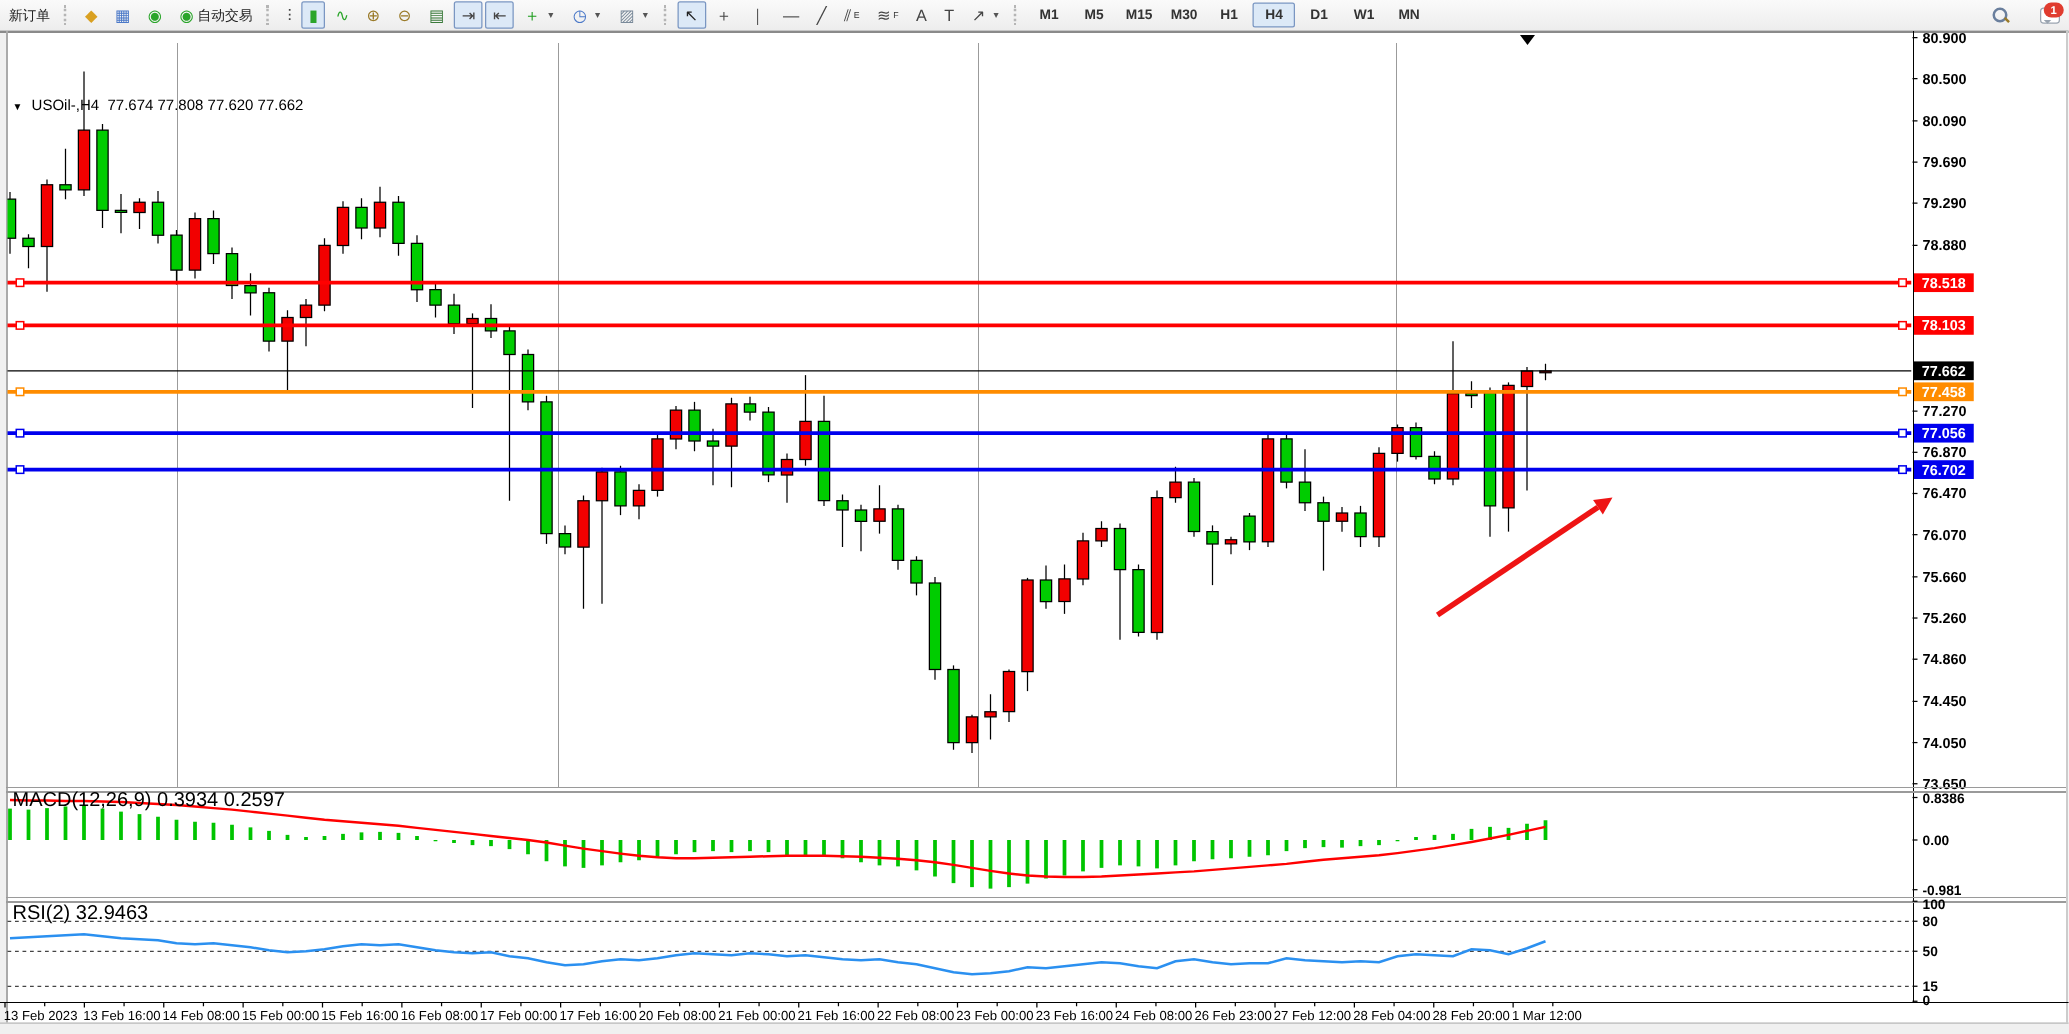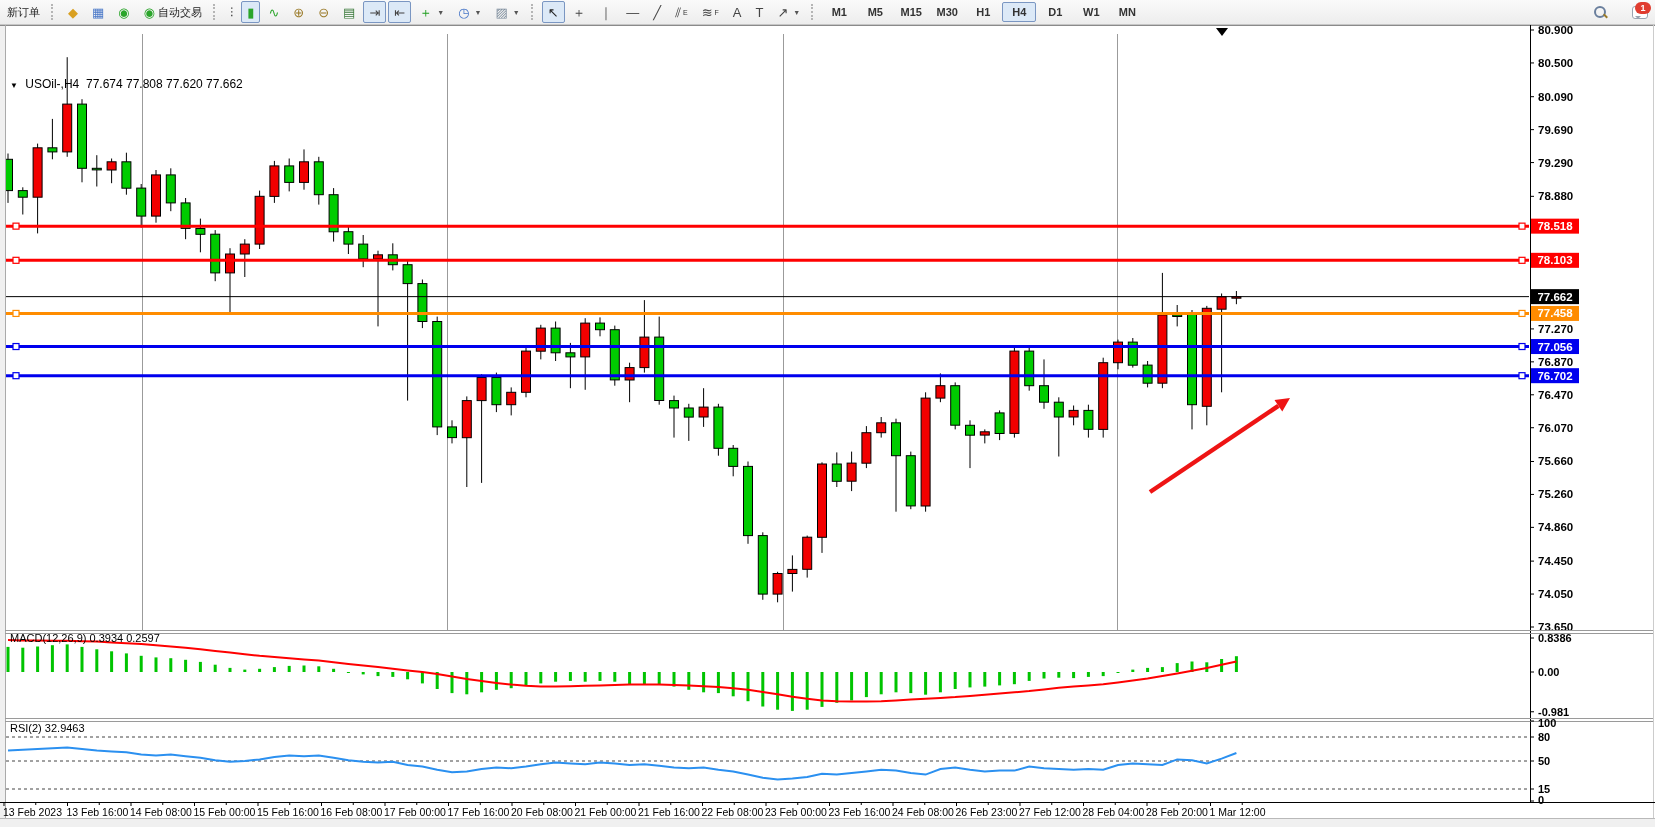--- a/index.html
+++ b/index.html
@@ -24,21 +24,21 @@
   .mag::before{content:"";position:absolute;left:0;top:0;width:8px;height:8px;border:2px solid #6a7f9d;border-radius:50%;}
   .mag::after{content:"";position:absolute;left:9px;top:9px;width:5px;height:2px;background:#9a7a28;transform:rotate(45deg);}
   .bubble{position:relative;width:14px;height:11px;border:1.5px solid #9aa4b0;border-radius:3px;background:#fff;}
   .bubble::after{content:"";position:absolute;left:2px;bottom:-4px;border:3px solid transparent;border-top-color:#9aa4b0;}
   .badge{position:absolute;right:4px;top:2px;min-width:12px;height:12px;border-radius:7px;background:#e03c2f;
     color:#fff;font-size:9px;font-weight:bold;display:flex;align-items:center;justify-content:center;padding:0 2px;}
   
   #chart-svg{position:absolute;left:0;top:24px;}
   .chart-title{position:absolute;left:10px;top:29px;font-size:12px;color:#000;z-index:5;margin-top:48px;}
   .chart-title .tri{font-size:8px;margin-right:4px;color:#000;}
-  .ind-label{position:absolute;font-size:11px;color:#000;z-index:5;}
+  .ind-label{position:absolute;font-size:16px;color:#000;z-index:5;}
   .statusbar{position:absolute;left:0;top:818px;width:1655px;height:9px;background:#f0f0f0;border-top:1px solid #b9b9b9;}
 </style>
 </head>
 <body>
 
 <div class="app">
 
   <div class="toolbar">
     <div class="tb-btn">
       <span>新订单</span>

